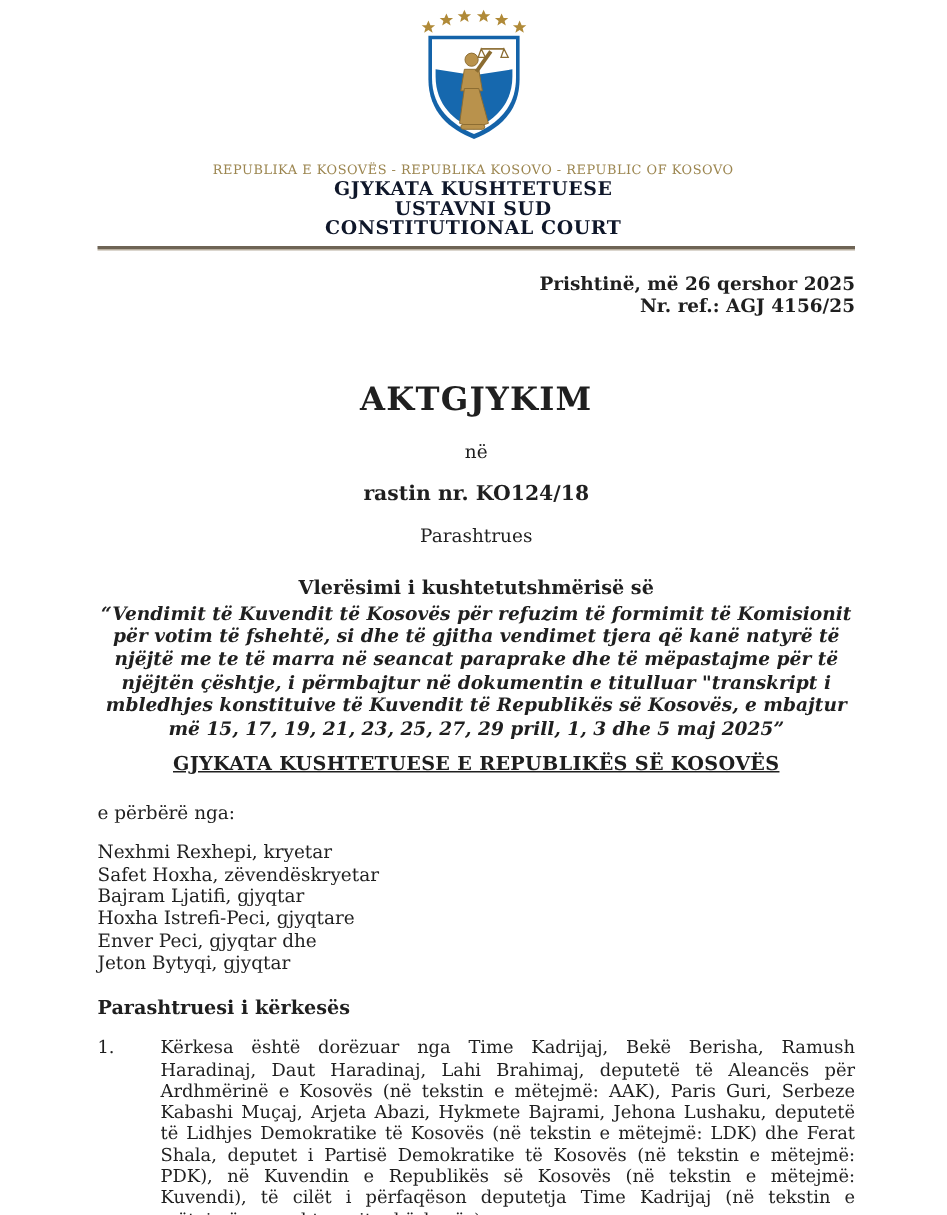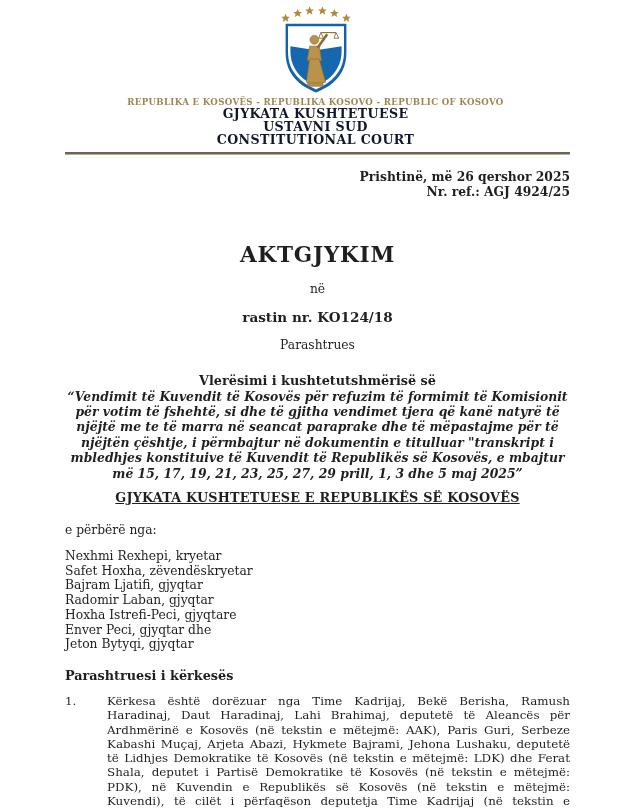--- a/index.html
+++ b/index.html
@@ -11,22 +11,22 @@
     overflow:hidden;
     font-family:"DejaVu Serif", serif;
     color:#1f1f1f;
   }
   .content{margin-left:65px;margin-right:61px;}
 
   
   .header{ text-align:center; padding-top:6px; }
   .emblem{ display:block; margin:0 auto; }
   .republic-line{
-    margin-top:1px;
-    font-size:8.6px; font-weight:bold; letter-spacing:.35px;
+    margin-top:13px;
+    font-size:8.6px; font-weight:normal; letter-spacing:.35px;
     color:#9c8650;
   }
   .court-name{
     font-size:12.6px; font-weight:bold; letter-spacing:.4px;
     line-height:13.2px;
     color:#0f172a;
   }
   .rule{
     height:3px; margin-top:5px;
     background:linear-gradient(#6e6455 0 65%, #b7ad9d 65% 100%);
@@ -105,21 +105,21 @@
     <div class="republic-line">REPUBLIKA E KOSOVËS - REPUBLIKA KOSOVO - REPUBLIC OF KOSOVO</div>
     <div class="court-name">GJYKATA KUSHTETUESE</div>
     <div class="court-name">USTAVNI SUD</div>
     <div class="court-name">CONSTITUTIONAL COURT</div>
   </div>
 
   <div class="rule content"></div>
 
   <div class="meta content">
     <div>Prishtinë, më 26 qershor 2025</div>
-    <div>Nr. ref.: AGJ 4924/25</div>
+    <div>Nr. ref.: AGJ 4156/25</div>
   </div>
 
   <div class="title-block content">
     <h1 class="doc-title">AKTGJYKIM</h1>
     <div class="in-word">në</div>
     <div class="case-no">rastin nr. KO124/18</div>
     <div class="applicant-label">Parashtrues</div>
   </div>
 
   <div class="subject content">
@@ -128,21 +128,20 @@
   </div>
 
   <div class="court-heading content">GJYKATA KUSHTETUESE E REPUBLIKËS SË KOSOVËS</div>
 
   <div class="composition-intro content">e përbërë nga:</div>
 
   <div class="judges content">
     <div>Nexhmi Rexhepi, kryetar</div>
     <div>Safet Hoxha, zëvendëskryetar</div>
     <div>Bajram Ljatifi, gjyqtar</div>
-    <div>Radomir Laban, gjyqtar</div>
     <div>Hoxha Istrefi-Peci, gjyqtare</div>
     <div>Enver Peci, gjyqtar dhe</div>
     <div>Jeton Bytyqi, gjyqtar</div>
   </div>
 
   <div class="section-heading content">Parashtruesi i kërkesës</div>
 
   <div class="para content">
     <div class="para-num">1.</div>
     <div class="para-text">Kërkesa është dorëzuar nga Time Kadrijaj, Bekë Berisha, Ramush Haradinaj, Daut Haradinaj, Lahi Brahimaj, deputetë të Aleancës për Ardhmërinë e Kosovës (në tekstin e mëtejmë: AAK), Paris Guri, Serbeze Kabashi Muçaj, Arjeta Abazi, Hykmete Bajrami, Jehona Lushaku, deputetë të Lidhjes Demokratike të Kosovës (në tekstin e mëtejmë: LDK) dhe Ferat Shala, deputet i Partisë Demokratike të Kosovës (në tekstin e mëtejmë: PDK), në Kuvendin e Republikës së Kosovës (në tekstin e mëtejmë: Kuvendi), të cilët i përfaqëson deputetja Time Kadrijaj (në tekstin e mëtejmë: parashtruesit e kërkesës).</div>

